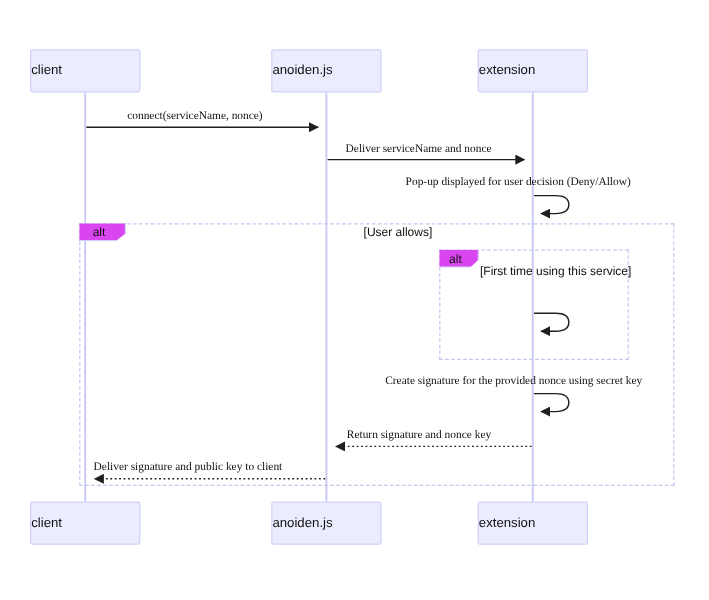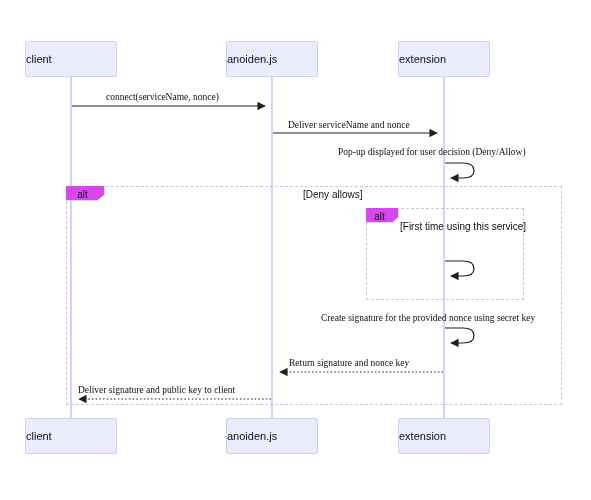--- a/index.html
+++ b/index.html
@@ -141,21 +141,21 @@
     <line x1="443" y1="372" x2="280" y2="372" stroke="#1f1f1f" stroke-width="1.2" stroke-dasharray="1.5 2.2" marker-end="url(#arrow-solid-left)"></line>
 
      client (dotted return) --&gt;
     <line x1="271" y1="399" x2="79" y2="399" stroke="#1f1f1f" stroke-width="1.2" stroke-dasharray="1.5 2.2" marker-end="url(#arrow-solid-left)"></line>
   </svg>
 
   <div class="fragment-frame" style="left:66px; top:186px; width:496px; height:219px;"></div>
   <div class="fragment-tag" style="left:66px; top:186px; width:39px; height:15px;">
     <span class="fragment-tag-label">alt</span>
   </div>
-  <div class="fragment-condition" style="left:303px; top:190px;">[Deny allows]</div>
+  <div class="fragment-condition" style="left:303px; top:190px;">[User allows]</div>
 
   <div class="fragment-frame" style="left:366px; top:208px; width:158px; height:92px;"></div>
   <div class="fragment-tag" style="left:366px; top:208px; width:33px; height:15px;">
     <span class="fragment-tag-label">alt</span>
   </div>
   <div class="fragment-condition" style="left:400px; top:222px;text-align:right;">[First time using this service]</div>
 
   <div class="participant-box" style="left:25px; top:41px; width:92px; height:36px;">
     <span class="participant-label">client</span>
   </div>

